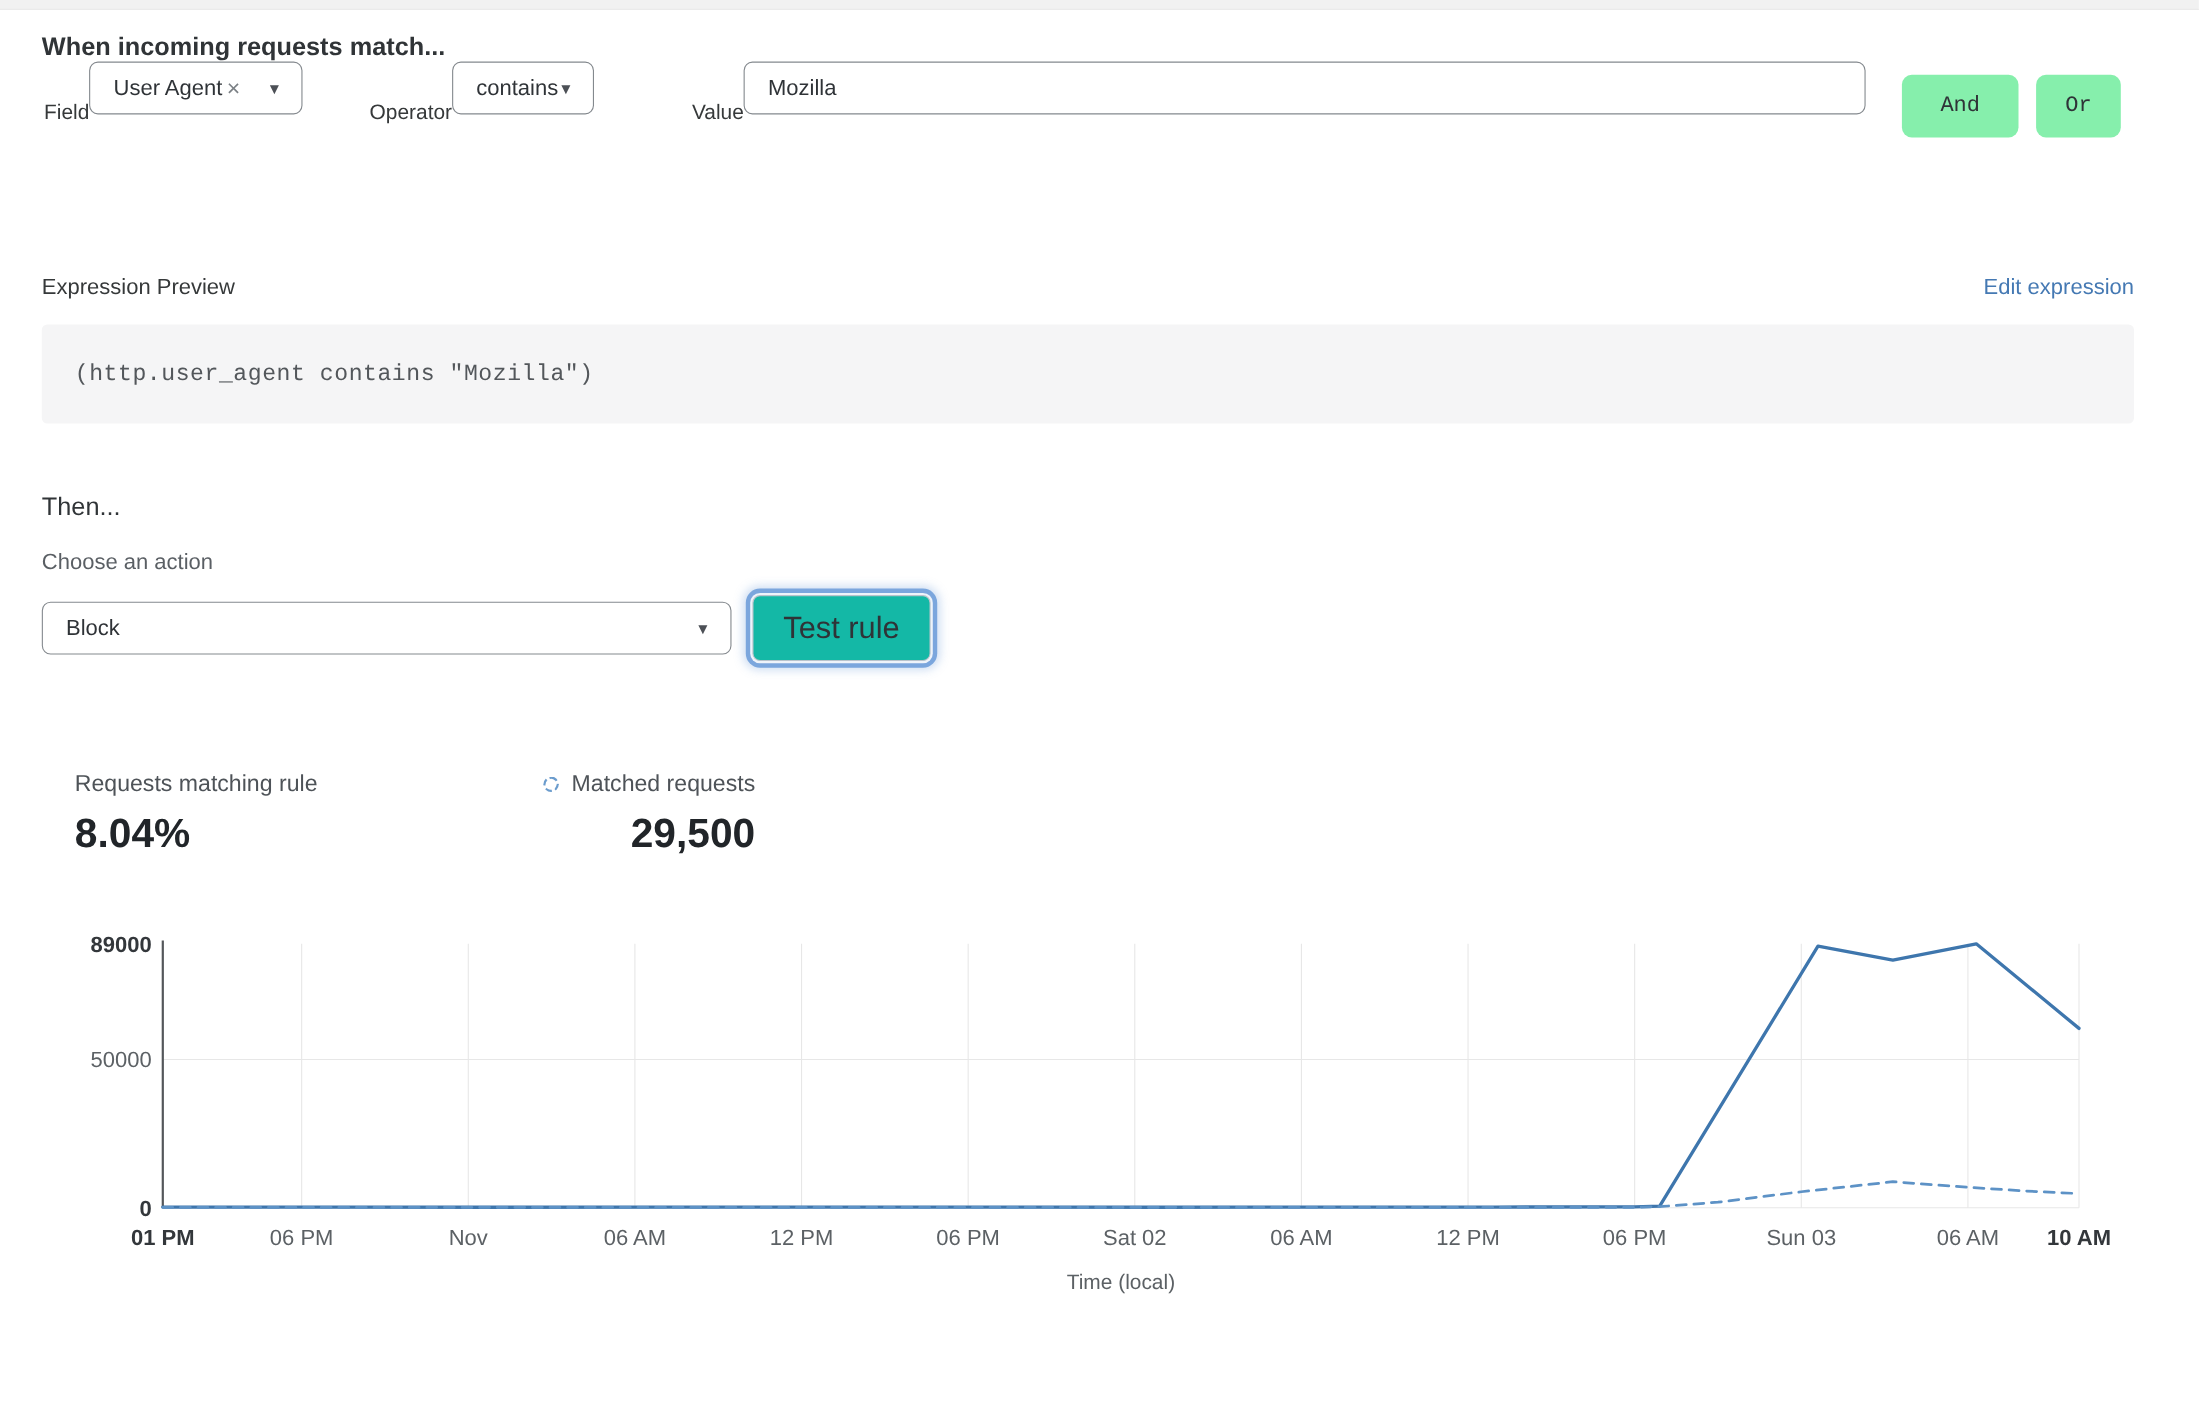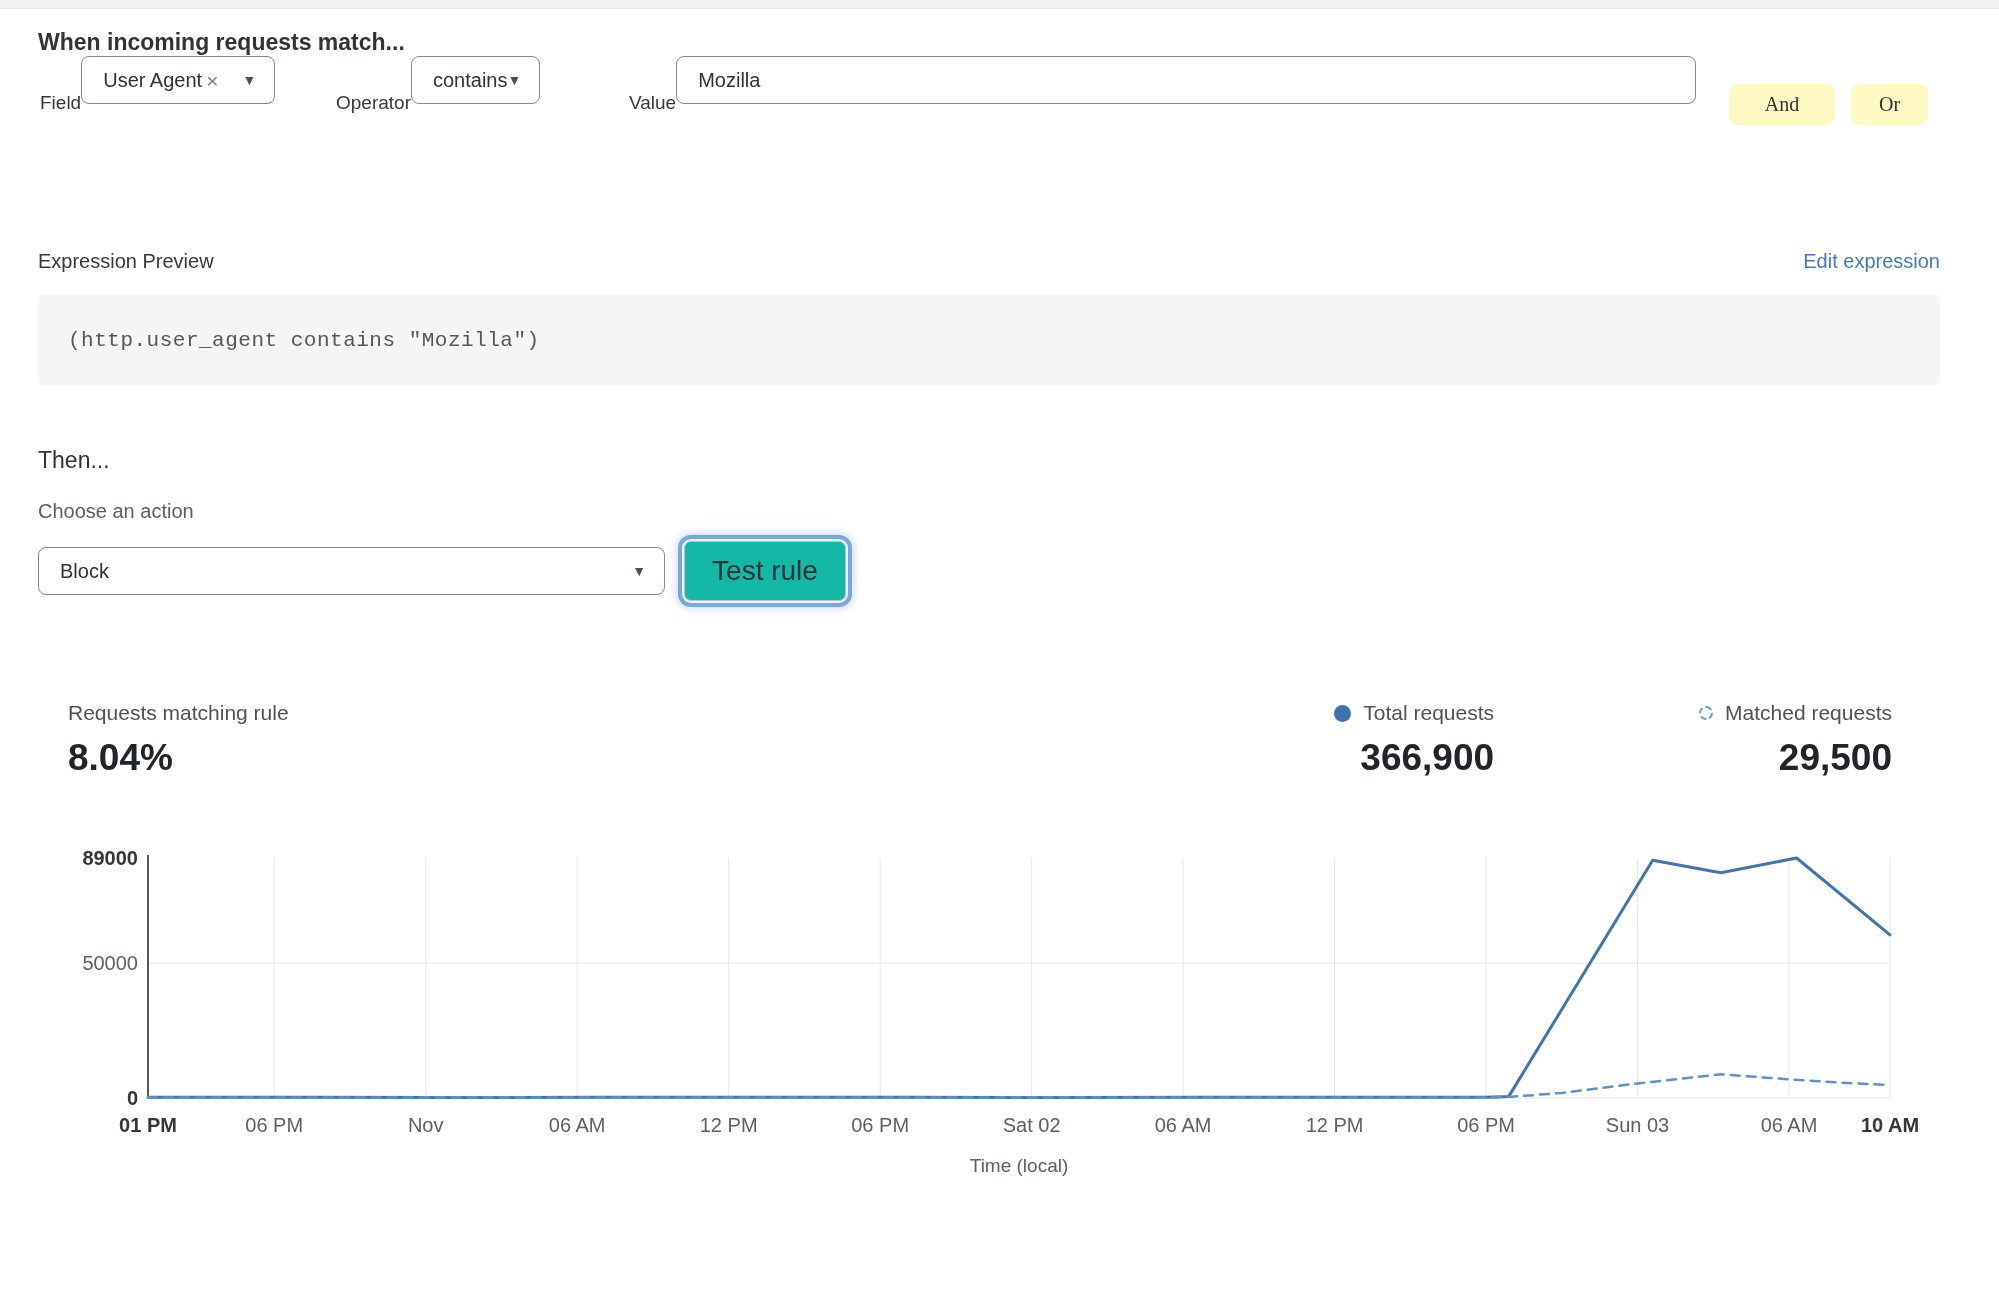--- a/index.html
+++ b/index.html
@@ -31,22 +31,22 @@
     padding:0 18px 0 21px; font-size:20px; color:#2f3337;
   }
   .select-box { cursor:pointer; }
   .select-text { white-space:nowrap; }
   .remove-x { margin-left:auto; color:#7b8085; font-size:21px; line-height:1; padding:0 4px; cursor:pointer; }
   .caret { margin-left:20px; color:#4c5056; font-size:14px; line-height:1; }
   .caret-only { margin-left:auto; }
   .value-input { width:100%; font-family:"Liberation Sans", sans-serif; }
   .logic-btns { display:flex; align-items:center; margin-bottom:3px; }
   .logic-btn {
-    height:41px; border:none; border-radius:9px; background:#fef9c3;
-    color:#2f3337; font-size:20px; font-family:Liberation Serif, serif; cursor:pointer;
+    height:57px; border:none; border-radius:9px; background:#86efac;
+    color:#2f3337; font-size:20px; font-family:Liberation Mono, monospace; cursor:pointer;
     display:flex; align-items:center; justify-content:center;
   }
   .and-btn { width:106px; margin-right:16px; }
   .or-btn  { width:77px; }
 
   
   .expr-header { display:flex; align-items:baseline; justify-content:space-between; margin-top:122px; }
   .expr-label { font-size:20px; color:#36393a; }
   .edit-link { font-size:20px; color:#4579b3; text-decoration:none; cursor:pointer; }
   .expr-box {
@@ -140,27 +140,20 @@
       <span class="caret caret-only">▼</span>
     </div>
     <button class="test-btn">Test rule</button>
   </div>
 
   <div class="stats-row">
     <div class="stat-left">
       <div class="stat-label-line">Requests matching rule</div>
       <div class="stat-value">8.04%</div>
     </div>
-    <div class="stat-total">
-      <div class="stat-label-line">
-        <span class="dot-marker"></span>
-        <span>Total requests</span>
-      </div>
-      <div class="stat-value">366,900</div>
-    </div>
     <div class="stat-matched">
       <div class="stat-label-line">
         <span class="dashed-marker"></span>
         <span>Matched requests</span>
       </div>
       <div class="stat-value">29,500</div>
     </div>
   </div>
 </div>
 

